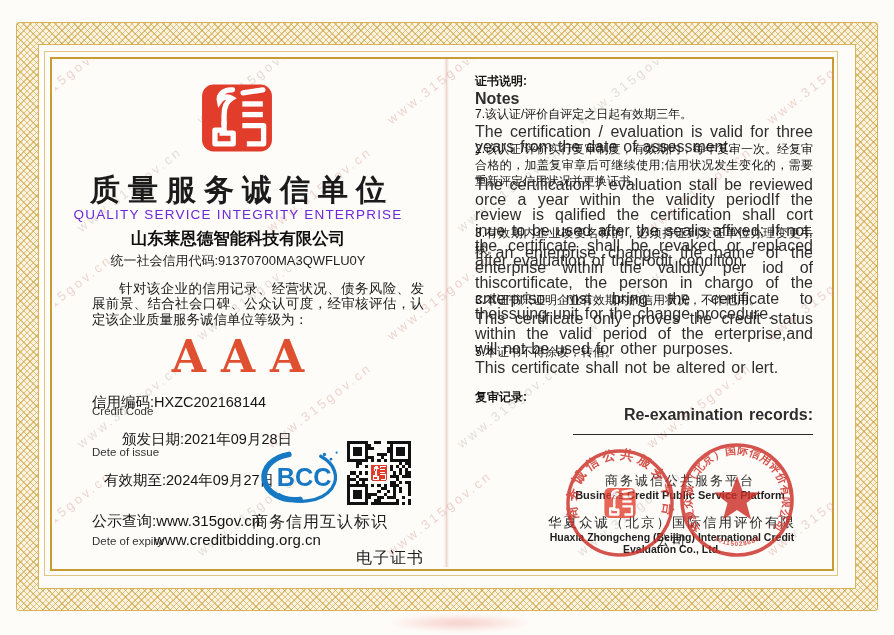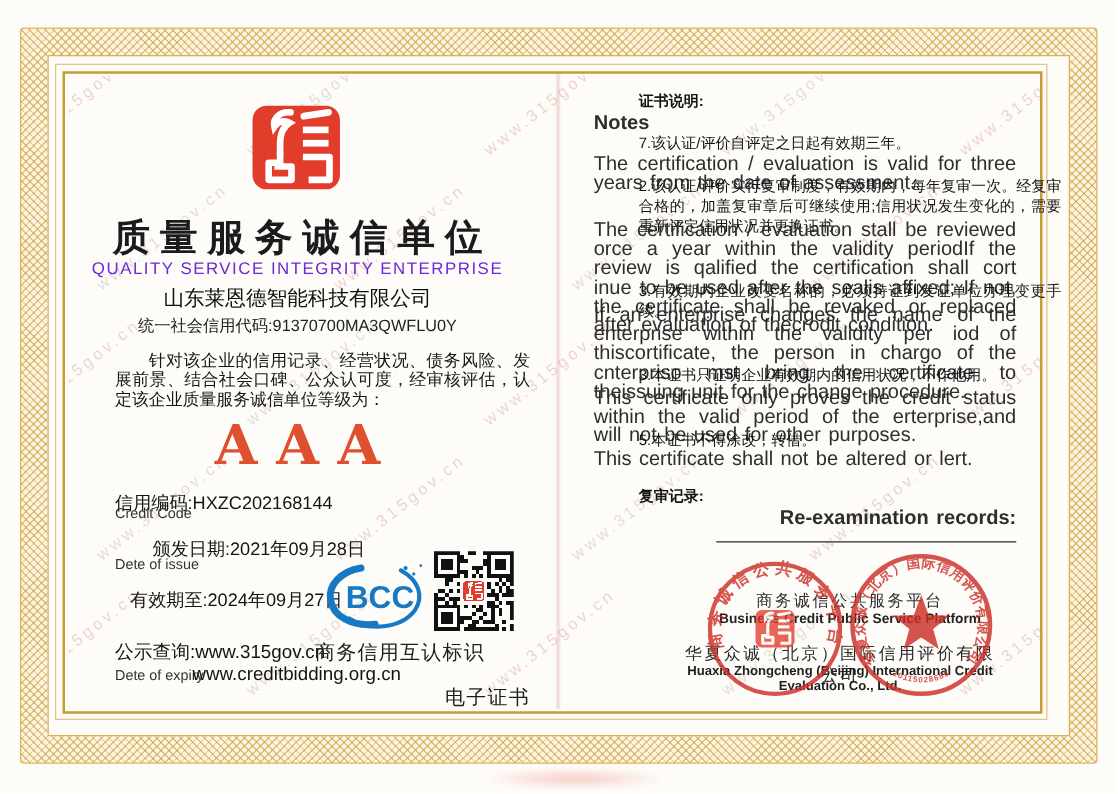--- a/index.html
+++ b/index.html
@@ -25,33 +25,33 @@
         background:linear-gradient(to right, rgba(0,0,0,0), rgba(196,120,110,.28), rgba(0,0,0,0));}
   .smudge{position:absolute;left:385px;top:614px;width:150px;height:18px;border-radius:50%;
         background:radial-gradient(ellipse at center, rgba(233,128,118,.38), rgba(233,128,118,0) 70%);
         filter:blur(2px);z-index:0;}
   
   .abs{position:absolute;z-index:2;}
   .lp-center{left:58px;width:360px;text-align:center;}
   .title-cn{top:170px;font-family:"DejaVu Serif","Liberation Serif",serif;font-weight:bold;
             font-size:30px;letter-spacing:8px;text-indent:8px;color:#1b1b1b;}
   .title-en{top:207px;font-weight:normal;font-size:13.5px;letter-spacing:1.2px;color:#6d28d9;}
-  .company{top:228px;font-weight:normal;font-size:16.5px;color:#0f0f0f;}
+  .company{top:228px;font-weight:bold;font-size:16.5px;color:#0f0f0f;}
   .uscc{top:252px;font-size:13px;color:#222;}
   .para{left:92px;top:281px;width:332px;font-size:13.5px;line-height:15.4px;
         text-align:justify;text-indent:2em;color:#161616;}
   .grade{top:331px;font-family:"DejaVu Serif","Liberation Serif",serif;font-weight:bold;
          font-size:44px;letter-spacing:15px;text-indent:15px;color:#df5030;}
   .fld-cn{font-size:14.5px;color:#141414;}
   .fld-en{font-size:11.5px;color:#333;}
   .q-url{font-size:15px;color:#141414;}
   .cap{font-size:16px;letter-spacing:1px;color:#1d1d1d;}
   
   .nt{left:475px;width:338px;text-align:justify;}
-  .nt-cn{font-size:12px;line-height:15.8px;color:#141414;margin-left:36px;}
+  .nt-cn{font-size:12px;line-height:15.8px;color:#141414;}
   .nt-en{font-size:16px;line-height:15.2px;color:#2d2d2d;word-spacing:1.5px;}
   .bold{font-weight:bold;}
   .rexline{display:inline-block;width:240px;height:11px;border-bottom:1.4px solid #2a2a2a;margin-left:2px;}
   .plat-cn{left:590px;width:180px;top:472px;text-align:center;font-size:13px;letter-spacing:2px;color:#2f2f2f;}
   .plat-en{left:575px;width:210px;top:489px;text-align:center;font-size:11px;font-weight:bold;color:#232323;}
   .issuer-cn{left:548px;width:248px;top:514px;text-align:center;font-size:13.5px;letter-spacing:2px;color:#2a2a2a;}
   .issuer-en{left:540px;width:264px;top:531px;text-align:center;font-size:10.5px;font-weight:bold;color:#1f1f1f;}
   .stamps{position:absolute;left:0;top:0;width:894px;height:635px;z-index:3;pointer-events:none;}
   svg{display:block;}
 </style>

